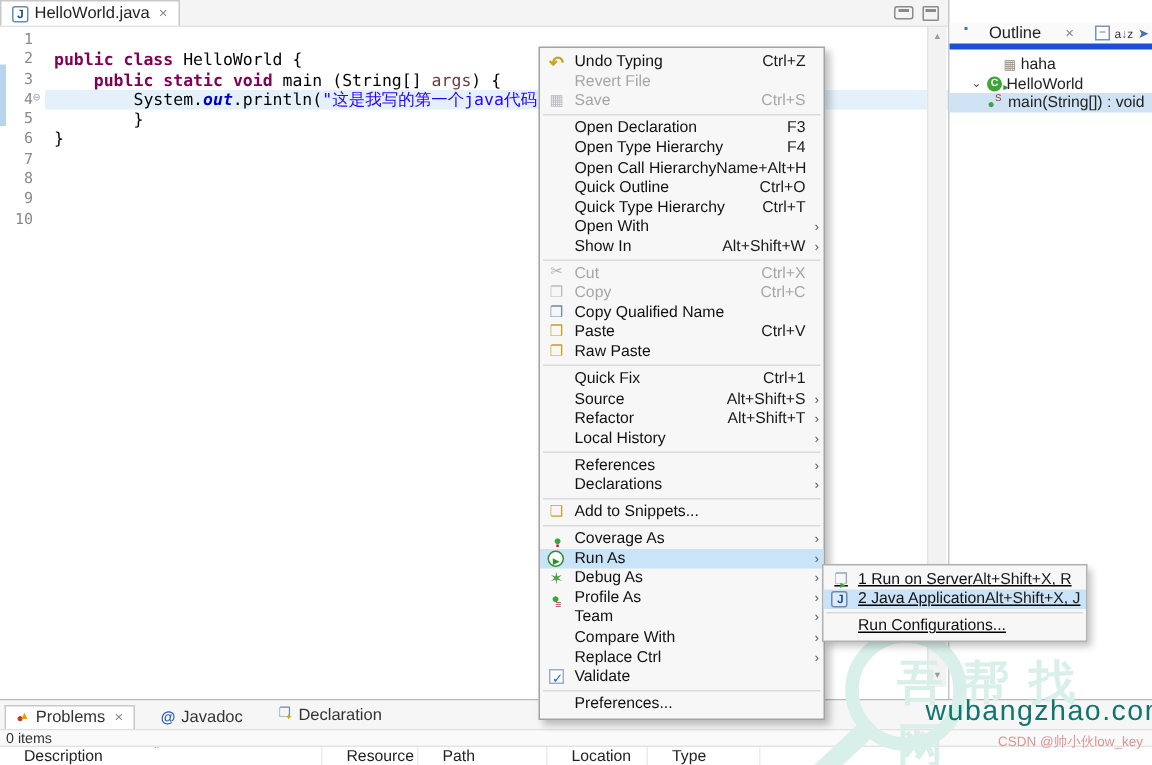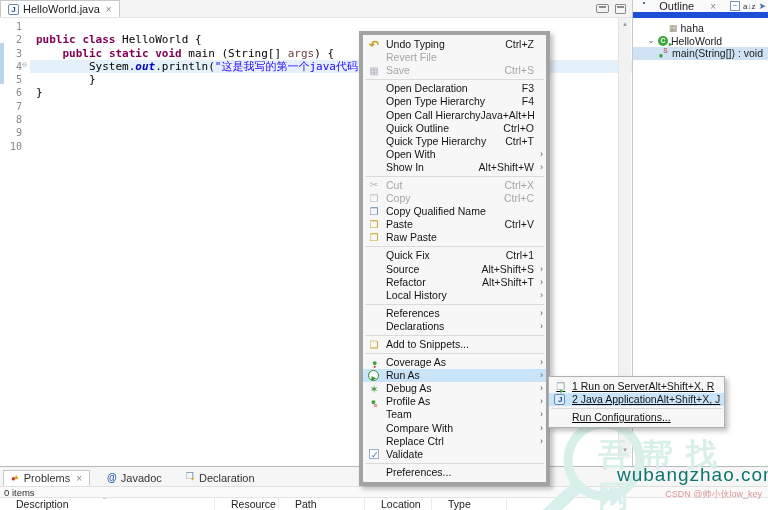--- a/index.html
+++ b/index.html
@@ -30,21 +30,21 @@
   .str { color:#2a00ff; }
   .fld { color:#0000c0; font-weight:bold; font-style:italic; }
   .arg { color:#6a3e3e; }
   .caret { display:inline-block; width:1px; height:11px; background:#000; vertical-align:-2px; }
   .vscroll { position:absolute; left:618px; top:18px; width:13px; height:440px; background:#f2f2f2; border-left:1px solid #e4e4e4; font-size:7px; color:#9a9a9a; text-align:center; }
   .vscroll .up { position:absolute; top:2px; left:0; right:0; }
   .vscroll .dn { position:absolute; bottom:4px; left:0; right:0; }
 
   
   .outline { position:absolute; left:632px; top:0; width:136px; height:466px; border-left:1px solid #c8c8c8; background:#fff; }
-  .otabbar { height:18px; display:flex; align-items:center; gap:14px; padding:0 2px 0 10px; font-size:11px; color:#222; background:#fafafa; border-bottom:6px solid #1d4ed8;}
+  .otabbar { height:18px; display:flex; align-items:center; gap:14px; padding:0 2px 0 10px; font-size:11px; color:#222; background:#fafafa; border-bottom:4px solid #1d4ed8;margin-top:15px;}
   .oticon { width:11px; height:11px; background:
       linear-gradient(#4a74a8,#4a74a8) 0 1px/6px 2px no-repeat,
       linear-gradient(#4a74a8,#4a74a8) 4px 5px/6px 2px no-repeat,
       linear-gradient(#4a74a8,#4a74a8) 4px 9px/6px 2px no-repeat; }
   .otools { margin-left:auto; display:flex; gap:3px; font-size:9px; color:#4a74a8; align-items:center;}
   .collapse-all { width:10px; height:10px; border:1px solid #7a94b8; background:#fff; line-height:8px; text-align:center; font-size:8px; color:#4a74a8;}
   .otree { font-size:10.5px; color:#222; padding-top:4px; }
   .orow { display:flex; align-items:center; height:12.5px; gap:3px; white-space:nowrap; overflow:hidden; }
   .orow.selected { background:#cfe3f5; }
   .chev { font-size:8px; color:#555; width:8px; text-align:center; }
@@ -72,21 +72,21 @@
   .ic-declaration-icon::before { content:"❒"; color:#6b8cae; font-size:9px; }
   .ic-declaration-icon::after { content:"✦"; color:#e0a000; font-size:6px; margin-left:-4px; vertical-align:-2px;}
 
   
   .wm { position:absolute; z-index:5; pointer-events:none; }
   .wm-cn { left:598px; top:434px; font-size:31px; font-weight:bold; letter-spacing:13px; color:#d9efe9; }
   .wm-url { left:617px; top:464px; font-size:19px; color:#0f766e; letter-spacing:1px;}
   .csdn { position:absolute; right:6px; top:488px; font-size:9px; color:#dc9494; z-index:6; }
 
   
-  .menu { position:absolute; left:359px; top:31px; width:191px; background:#f7f7f7; border:4px solid #a3a3a3; box-shadow:3px 3px 5px rgba(0,0,0,.25); z-index:10; padding:3px 0; font-size:10.5px; }
+  .menu { position:absolute; left:359px; top:31px; width:191px; background:#f7f7f7; border:1px solid #a3a3a3; box-shadow:3px 3px 5px rgba(0,0,0,.25); z-index:10; padding:3px 0; font-size:10.5px; }
   .submenu { position:absolute; left:548px; top:376px; width:177px; background:#f7f7f7; border:1px solid #b0b0b0; box-shadow:3px 3px 5px rgba(0,0,0,.25); z-index:11; padding:3px 0; font-size:10.5px;text-decoration:underline; }
   .mi { display:flex; align-items:center; height:13.1px; line-height:13px; padding:0 3px 0 4px; color:#111; }
   .mi.hl { background:#c9e3f8; }
   .mi .lbl { margin-left:5px; white-space:nowrap; }
   .mi .sc { margin-left:auto; white-space:nowrap; color:#1a1a1a; }
   .mi .arr { width:9px; text-align:right; color:#555; font-size:9px; flex:0 0 9px;}
   .mi.disabled .lbl, .mi.disabled .sc { color:#a6a6a6; }
   .msep { height:1px; background:#dadada; margin:2px 2px; }
 
   
@@ -254,21 +254,21 @@
       </div>
       <div class="mi">
         <span class="ic-none"></span>
         <span class="lbl">Open Type Hierarchy</span>
         <span class="sc">F4</span>
         <span class="arr"></span>
       </div>
       <div class="mi">
         <span class="ic-none"></span>
         <span class="lbl">Open Call Hierarchy</span>
-        <span class="sc">Java+Alt+H</span>
+        <span class="sc">Name+Alt+H</span>
         <span class="arr"></span>
       </div>
       <div class="mi">
         <span class="ic-none"></span>
         <span class="lbl">Quick Outline</span>
         <span class="sc">Ctrl+O</span>
         <span class="arr"></span>
       </div>
       <div class="mi">
         <span class="ic-none"></span>

